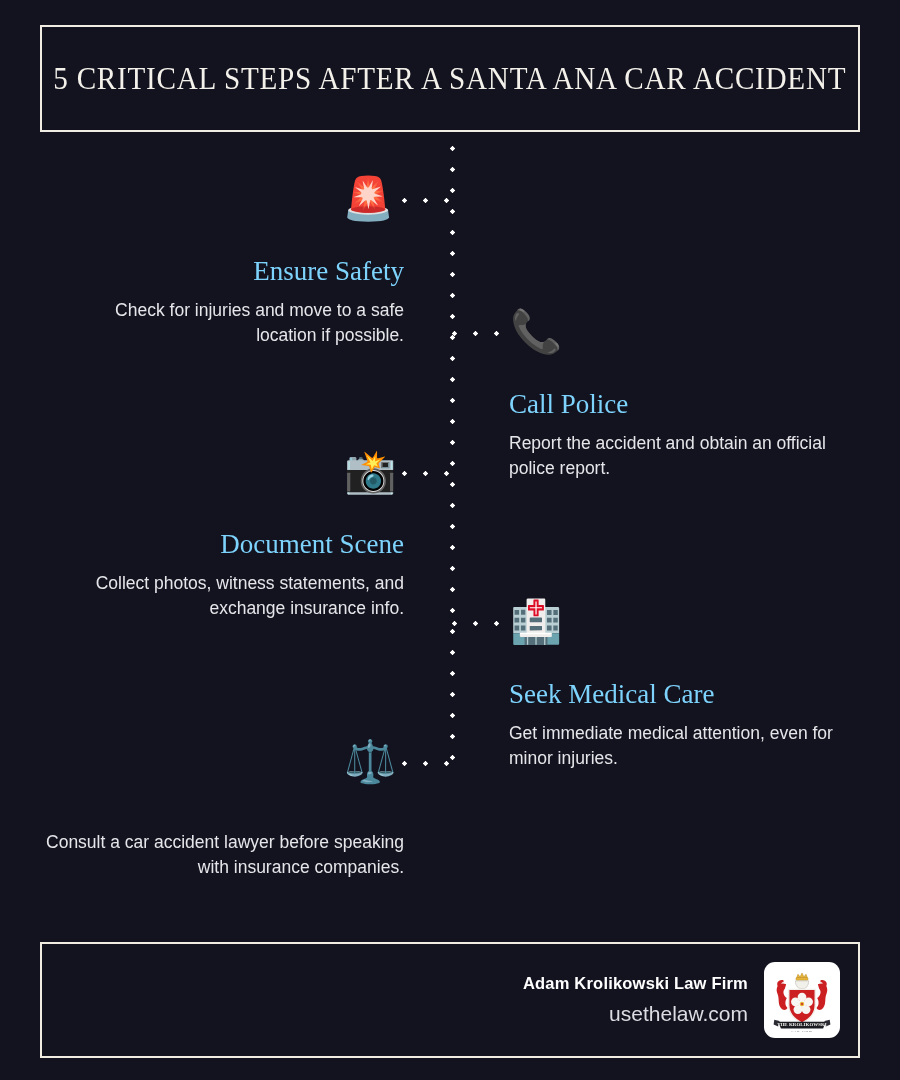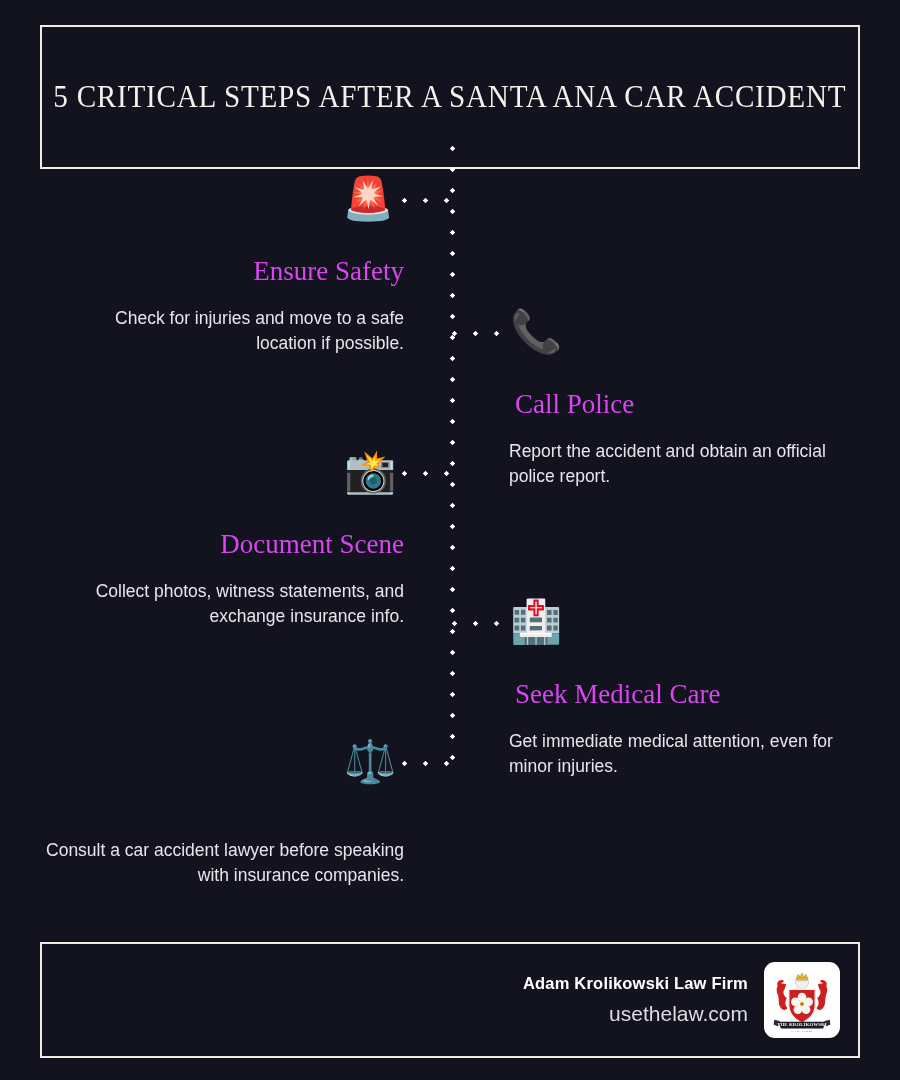--- a/index.html
+++ b/index.html
@@ -20,21 +20,21 @@
     background: #131320;
     overflow: hidden;
   }
 
   
   #title-box {
     position: absolute;
     left: 40px;
     top: 25px;
     width: 820px;
-    height: 144px;
+    height: 107px;
     border: 2px solid #f0ece3;
     box-sizing: border-box;
     display: flex;
     align-items: center;
     justify-content: center;
   }
   #title-text {
     font-family: "Liberation Serif", "DejaVu Serif", serif;
     font-size: 31px;
     letter-spacing: 0.8px;
@@ -78,31 +78,30 @@
   .connector {
     position: absolute;
     height: 5px;
     background-image: radial-gradient(circle at 2.5px 2.5px, #ffffff 2px, rgba(0,0,0,0) 2.3px);
     background-size: 21px 5px;
     background-repeat: repeat-x;
   }
   .step-title {
     font-family: "Liberation Serif", "DejaVu Serif", serif;
     font-size: 27px;
-    color: #d946ef;
+    color: #7dd3fc;
     line-height: 1.15;
     white-space: nowrap;
-    padding-left: 6px;
   }
   .step-desc {
     font-family: "Liberation Sans", sans-serif;
     font-size: 17.5px;
     color: #e6e6ea;
     line-height: 1.45;
-    margin-top: 19px;
+    margin-top: 11px;
   }
   .side-left .step-title,
   .side-left .step-desc { text-align: right; }
   .side-right .step-title,
   .side-right .step-desc { text-align: left; }
 
   
   #footer-box {
     position: absolute;
     left: 40px;

